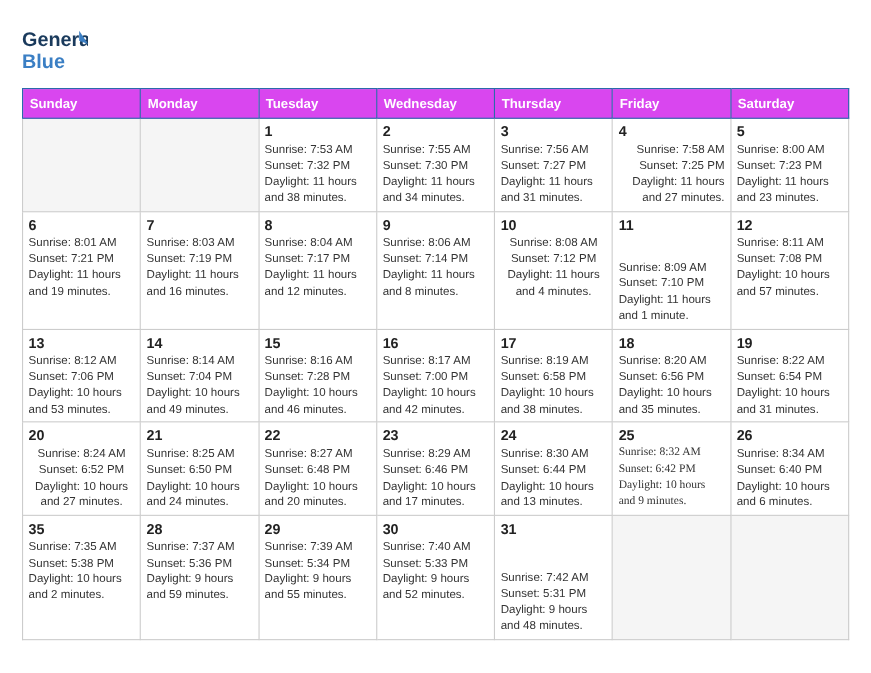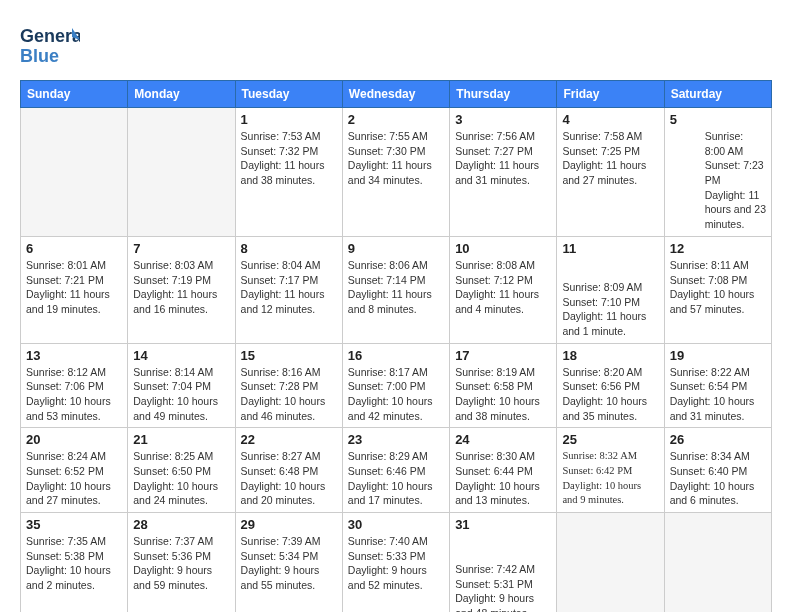--- a/index.html
+++ b/index.html
@@ -26,21 +26,21 @@
     .title-block { text-align: right; }
     .month-title { font-size: 36px; font-weight: bold; color: #222; }
     .location { font-size: 16px; color: #444; margin-top: 2px; }
 
     .calendar {
       width: 100%;
       border-collapse: collapse;
       font-size: 11px;
     }
     .calendar th {
-      background-color: #3b82f6;
+      background-color: #d946ef;
       color: #fff;
       text-align: left;
       padding: 6px 6px;
       font-size: 12px;
       font-weight: bold;
       border: 1px solid #2a6aaa;
     }
     .calendar td {
       border: 1px solid #ccc;
       vertical-align: top;
@@ -116,27 +116,27 @@
 Daylight: 11 hours and 34 minutes.</div>
         </td>
         <td>
           <div class="day-number">3</div>
           <div class="day-info" style="white-space: pre-line;">Sunrise: 7:56 AM
 Sunset: 7:27 PM
 Daylight: 11 hours and 31 minutes.</div>
         </td>
         <td>
           <div class="day-number">4</div>
-          <div class="day-info" style="white-space: pre-line;">Sunrise: 7:58 AM
+          <div class="day-info" style="white-space: pre-line; text-align: right;">Sunrise: 7:58 AM
 Sunset: 7:25 PM
 Daylight: 11 hours and 27 minutes.</div>
         </td>
         <td>
           <div class="day-number">5</div>
-          <div class="day-info" style="white-space: pre-line; margin-left: 35px;">Sunrise: 8:00 AM
+          <div class="day-info" style="white-space: pre-line;">Sunrise: 8:00 AM
 Sunset: 7:23 PM
 Daylight: 11 hours and 23 minutes.</div>
         </td>
       </tr>
       <tr class="week-row">
         <td>
           <div class="day-number">6</div>
           <div class="day-info" style="white-space: pre-line;">Sunrise: 8:01 AM
 Sunset: 7:21 PM
 Daylight: 11 hours and 19 minutes.</div>
@@ -154,21 +154,21 @@
 Daylight: 11 hours and 12 minutes.</div>
         </td>
         <td>
           <div class="day-number">9</div>
           <div class="day-info" style="white-space: pre-line;">Sunrise: 8:06 AM
 Sunset: 7:14 PM
 Daylight: 11 hours and 8 minutes.</div>
         </td>
         <td>
           <div class="day-number">10</div>
-          <div class="day-info" style="white-space: pre-line;">Sunrise: 8:08 AM
+          <div class="day-info" style="white-space: pre-line; text-align: center;">Sunrise: 8:08 AM
 Sunset: 7:12 PM
 Daylight: 11 hours and 4 minutes.</div>
         </td>
         <td>
           <div class="day-number">11</div>
           <div class="day-info" style="white-space: pre-line; margin-top: 24px;">Sunrise: 8:09 AM
 Sunset: 7:10 PM
 Daylight: 11 hours and 1 minute.</div>
         </td>
         <td>
@@ -218,21 +218,21 @@
         <td>
           <div class="day-number">19</div>
           <div class="day-info" style="white-space: pre-line;">Sunrise: 8:22 AM
 Sunset: 6:54 PM
 Daylight: 10 hours and 31 minutes.</div>
         </td>
       </tr>
       <tr class="week-row">
         <td>
           <div class="day-number">20</div>
-          <div class="day-info" style="white-space: pre-line;">Sunrise: 8:24 AM
+          <div class="day-info" style="white-space: pre-line; text-align: center;">Sunrise: 8:24 AM
 Sunset: 6:52 PM
 Daylight: 10 hours and 27 minutes.</div>
         </td>
         <td>
           <div class="day-number">21</div>
           <div class="day-info" style="white-space: pre-line;">Sunrise: 8:25 AM
 Sunset: 6:50 PM
 Daylight: 10 hours and 24 minutes.</div>
         </td>
         <td>

